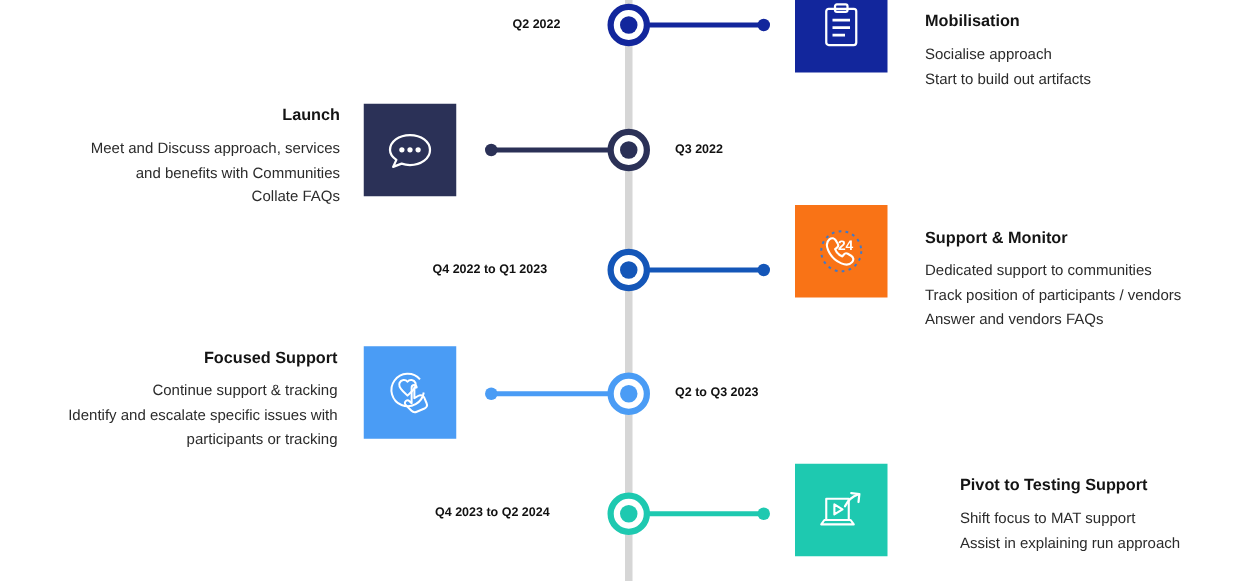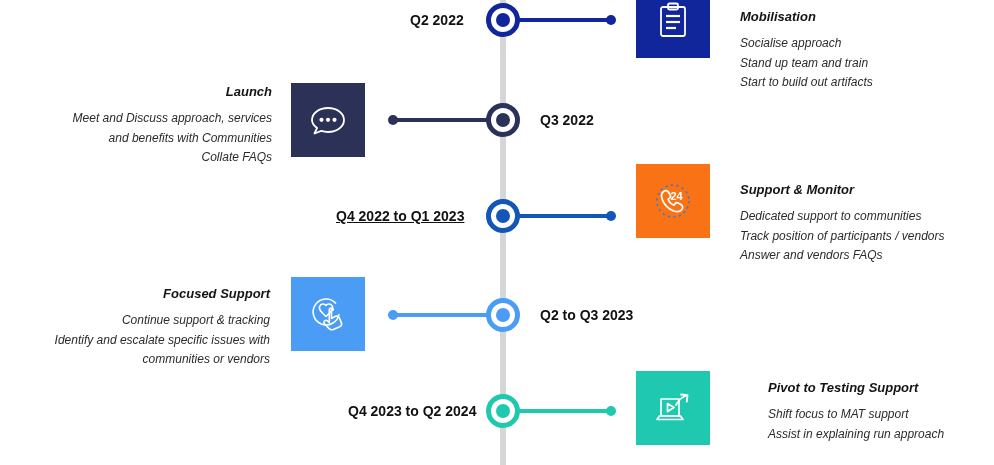--- a/index.html
+++ b/index.html
@@ -30,34 +30,34 @@
   
   .connector{position:absolute;height:4px;z-index:3;}
   .connector .enddot{
     position:absolute;top:-3px;width:10px;height:10px;border-radius:50%;
   }
   .connector.to-right .enddot{right:-2px;}
   .connector.to-left .enddot{left:-2px;}
 
   
   .period{
-    position:absolute;font-size:14px;font-weight:bold;color:#111111;
+    position:absolute;font-size:10px;font-weight:bold;color:#111111;
     white-space:nowrap;line-height:16px;z-index:5;
   }
 
   
   .icon-tile{
     position:absolute;width:74px;height:74px;
     display:flex;align-items:center;justify-content:center;
     z-index:2;
   }
   .icon-tile svg{display:block;}
 
   
-  .block{position:absolute;font-style:italic;}
+  .block{position:absolute;}
   .block .title{
     font-size:13px;font-weight:bold;color:#141414;line-height:17px;
     margin-bottom:9px;
   }
   .block .lines{font-size:12px;color:#2b2b2b;line-height:19.5px;}
   .block.right{text-align:left;}
   .block.left{text-align:right;}
 </style>
 </head>
 <body>
@@ -81,21 +81,20 @@
       <line x1="13" y1="15" x2="27" y2="15" stroke="#ffffff" stroke-width="2.2"></line>
       <line x1="13" y1="21" x2="27" y2="21" stroke="#ffffff" stroke-width="2.2"></line>
       <line x1="13" y1="27" x2="23" y2="27" stroke="#ffffff" stroke-width="2.2"></line>
     </svg>
   </div>
 
   <div class="block right" style="left:740px;top:8px;width:250px;">
     <div class="title">Mobilisation</div>
     <div class="lines">
       <div>Socialise approach</div>
-      <div>Stand up team and train</div>
       <div>Start to build out artifacts</div>
     </div>
   </div>
 
   <div class="connector to-left" style="left:390px;top:118px;width:100px;background:#2b3157;">
     <span class="enddot" style="background:#2b3157;"></span>
   </div>
   <div class="node" style="left:486px;top:103px;border:5px solid #2b3157;">
     <span class="core" style="background:#2b3157;"></span>
   </div>
@@ -118,21 +117,21 @@
       <div>Collate FAQs</div>
     </div>
   </div>
 
   <div class="connector to-right" style="left:514px;top:214px;width:100px;background:#1456b8;">
     <span class="enddot" style="background:#1456b8;"></span>
   </div>
   <div class="node" style="left:486px;top:199px;border:5px solid #1456b8;">
     <span class="core" style="background:#1456b8;"></span>
   </div>
-  <div class="period" style="left:336px;top:208px;text-align:left;text-decoration:underline;">Q4 2022 to Q1 2023</div>
+  <div class="period" style="left:346px;top:208px;text-align:left;">Q4 2022 to Q1 2023</div>
 
   <div class="icon-tile" style="left:636px;top:164px;background:#f97316;text-decoration:underline;">
     <svg width="46" height="46" viewBox="0 0 46 46">
       <circle cx="23" cy="23" r="16" fill="none" stroke="#3f78c9" stroke-width="1.6" stroke-dasharray="2.2 3.4"></circle>
       <path d="M13.5 13.5 C15.5 11.8 17.6 12.6 18.6 14.3 L20.2 17 C20.9 18.2 20.6 19.3 19.6 20.1 L18.1 21.3
                C19 23.8 21.3 26.2 23.9 27.1 L25.1 25.6 C25.9 24.6 27 24.3 28.2 25 L30.9 26.6
                C32.6 27.6 33.4 29.7 31.7 31.7 C29.9 33.8 26.8 34.3 23.1 32.7 C18.6 30.8 14.4 26.6 12.5 22.1
                C10.9 18.4 11.4 15.3 13.5 13.5 Z" fill="none" stroke="#ffffff" stroke-width="1.7" stroke-linejoin="round"></path>
       <text x="26.5" y="22" font-family="'Liberation Sans',sans-serif" font-size="11" font-weight="bold" fill="#ffffff" text-anchor="middle">24</text>
     </svg>
@@ -160,26 +159,26 @@
       <path d="M30 11.5 A13 13 0 1 0 33 22" fill="none" stroke="#ffffff" stroke-width="1.6"></path>
       <path d="M20 13.4 C18.4 11.3 14.8 11.7 13.7 14.2 C12.7 16.5 14.3 18.9 16.2 20.8 L20 24.5 L23.8 20.8
                C25.7 18.9 27.3 16.5 26.3 14.2 C25.2 11.7 21.6 11.3 20 13.4 Z" fill="none" stroke="#ffffff" stroke-width="1.6" stroke-linejoin="round"></path>
       <path d="M25.5 18 L25.5 26.5 L28.8 24.6 C30.6 23.6 32.6 24.3 33.3 25.9 L35.2 30.4
                C36 32.2 35.3 34 33.6 34.8 L27.4 37.4 C25.9 38 24.3 37.7 23.2 36.6 L18.6 32
                C17.6 31 17.7 29.6 18.7 28.8 C19.6 28.1 20.8 28.2 21.6 29 L23.3 30.6 L23.3 18
                C23.3 16.8 24.2 16 25.3 16 C26.4 16 27.3 16.8 27.3 18 Z" fill="none" stroke="#ffffff" stroke-width="1.6" stroke-linejoin="round"></path>
     </svg>
   </div>
 
-  <div class="block left" style="left:18px;top:277px;width:252px;margin-top:8px;">
+  <div class="block left" style="left:18px;top:277px;width:252px;">
     <div class="title">Focused Support</div>
     <div class="lines">
       <div>Continue support &amp; tracking</div>
       <div>Identify and escalate specific issues with</div>
-      <div>communities or vendors</div>
+      <div>participants or tracking</div>
     </div>
   </div>
 
   <div class="connector to-right" style="left:514px;top:409px;width:100px;background:#1ec9b0;">
     <span class="enddot" style="background:#1ec9b0;"></span>
   </div>
   <div class="node" style="left:486px;top:394px;border:5px solid #1ec9b0;">
     <span class="core" style="background:#1ec9b0;"></span>
   </div>
   <div class="period" style="left:336px;top:403px;text-align:right;margin-left:12px;">Q4 2023 to Q2 2024</div>

